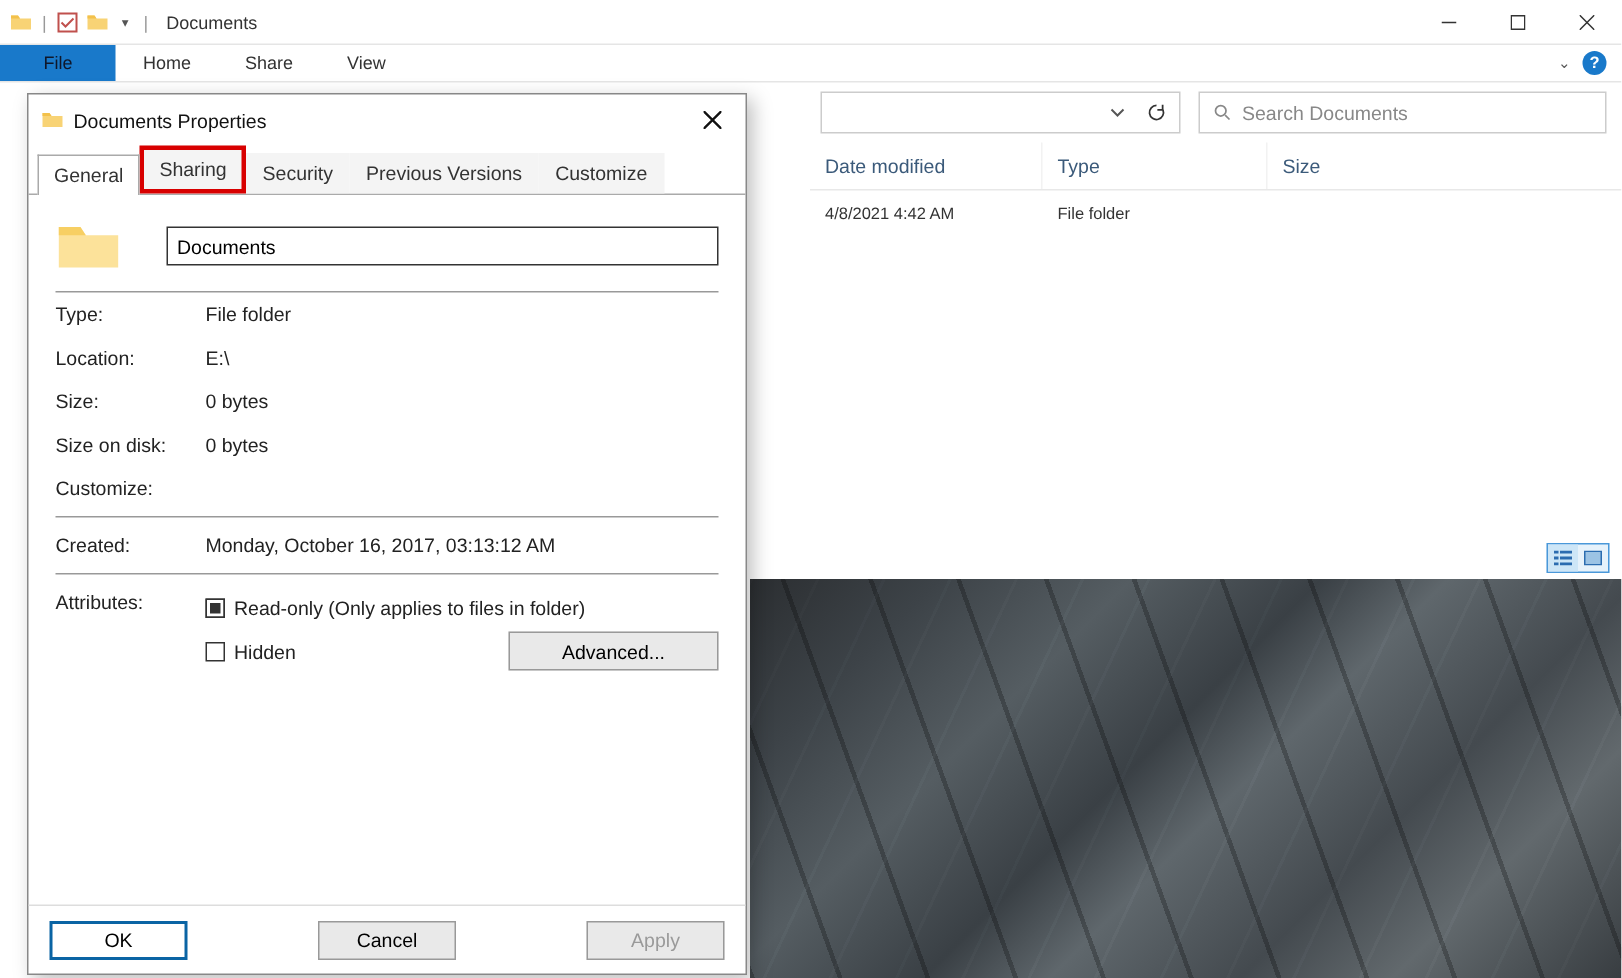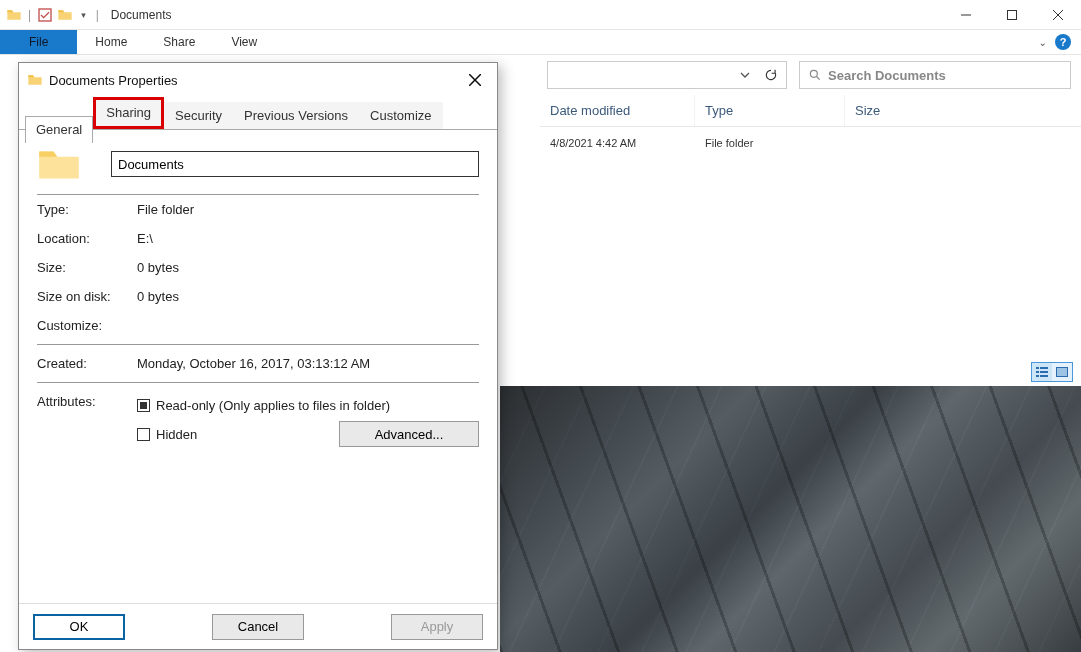--- a/index.html
+++ b/index.html
@@ -16,21 +16,21 @@
   .titlebar-btn svg { width: 10px; height: 10px; }
 
   
   .ribbon { height: 25px; display: flex; align-items: stretch; border-bottom: 1px solid #e5e5e5; }
   .ribbon-file { background: #1979ca; color: #0f172a; font-size: 12px; padding: 0 29px; display: flex; align-items: center; }
   .ribbon-tab { font-size: 12px; color: #333; padding: 0 18px; display: flex; align-items: center; }
   .ribbon-right { margin-left: auto; display: flex; align-items: center; gap: 8px; padding-right: 10px; }
   .help-circle { width: 16px; height: 16px; border-radius: 50%; background: #1979ca; color: #fff; font-size: 11px; display: flex; align-items: center; justify-content: center; font-weight: bold; }
 
   
-  .addrbar { height: 40px; display: flex; align-items: center; gap: 12px; padding: 6px 10px; font-weight: bold; }
+  .addrbar { height: 40px; display: flex; align-items: center; gap: 12px; padding: 6px 10px; }
   .spacer-left { width: 525px; height: 100%; }
   .addr-box { flex: 0 0 240px; height: 28px; border: 1px solid #ccc; display: flex; align-items: center; justify-content: flex-end; padding: 0 4px; gap: 4px; }
   .addr-btn { width: 22px; height: 22px; display: flex; align-items: center; justify-content: center; }
   .search-box { flex: 1; height: 28px; border: 1px solid #ccc; display: flex; align-items: center; padding: 0 8px; gap: 6px; color: #888; font-size: 13px; }
 
   
   .columns { display: flex; border-bottom: 1px solid #e8e8e8; height: 32px; align-items: center; font-size: 13px; color: #3b5a7a; margin-left: 540px; }
   .col-date { width: 155px; padding-left: 10px; border-right: 1px solid #f2f2f2; height:100%; display:flex; align-items:center; }
   .col-type { width: 150px; padding-left: 10px; border-right: 1px solid #f2f2f2; height:100%; display:flex; align-items:center; }
   .col-size { width: 120px; padding-left: 10px; height:100%; display:flex; align-items:center; }
@@ -56,21 +56,21 @@
     mix-blend-mode: overlay; }
 
   
   .dialog { position: absolute; left: 18px; top: 62px; width: 480px; height: 588px; background: #fff; border: 1px solid #888; box-shadow: 4px 4px 12px rgba(0,0,0,0.25); display:flex; flex-direction:column; }
   .dlg-titlebar { height: 34px; display: flex; align-items: center; padding: 0 8px; }
   .dlg-titlebar .dlg-title { font-size: 13px; color: #111; padding-left: 6px; }
   .dlg-close { margin-left: auto; width: 28px; height: 28px; display: flex; align-items: center; justify-content: center; }
 
   .tabs { display: flex; padding: 0 6px; border-bottom: 1px solid #aaa; align-items:flex-end; }
   .tab { font-size: 13px; color: #333; padding: 5px 10px 6px; border: 1px solid transparent; border-bottom: none; background:#f4f4f4; }
-  .tab.active { background: #fff; border-color: #aaa; position:relative; top:14px; }
+  .tab.active { background: #fff; border-color: #aaa; position:relative; top:1px; }
   .tab.highlight { border: 3px solid #d80000; }
 
   .dlg-body { flex:1; padding: 10px 18px; font-size: 13px; color: #222; }
   .folder-head { display:flex; align-items:center; gap: 30px; padding: 6px 0 12px; border-bottom: 1px solid #999; }
   .folder-icon-lg { width: 44px; height: 36px; }
   .folder-name-input { flex:1; height: 26px; border: 1px solid #333; padding: 0 6px; font-size: 13px; }
   .kv { display:flex; padding: 7px 0; }
   .kv .k { width: 100px; }
   .kv .v { flex:1; }
   .sep { border-bottom: 1px solid #999; margin: 4px 0; }

